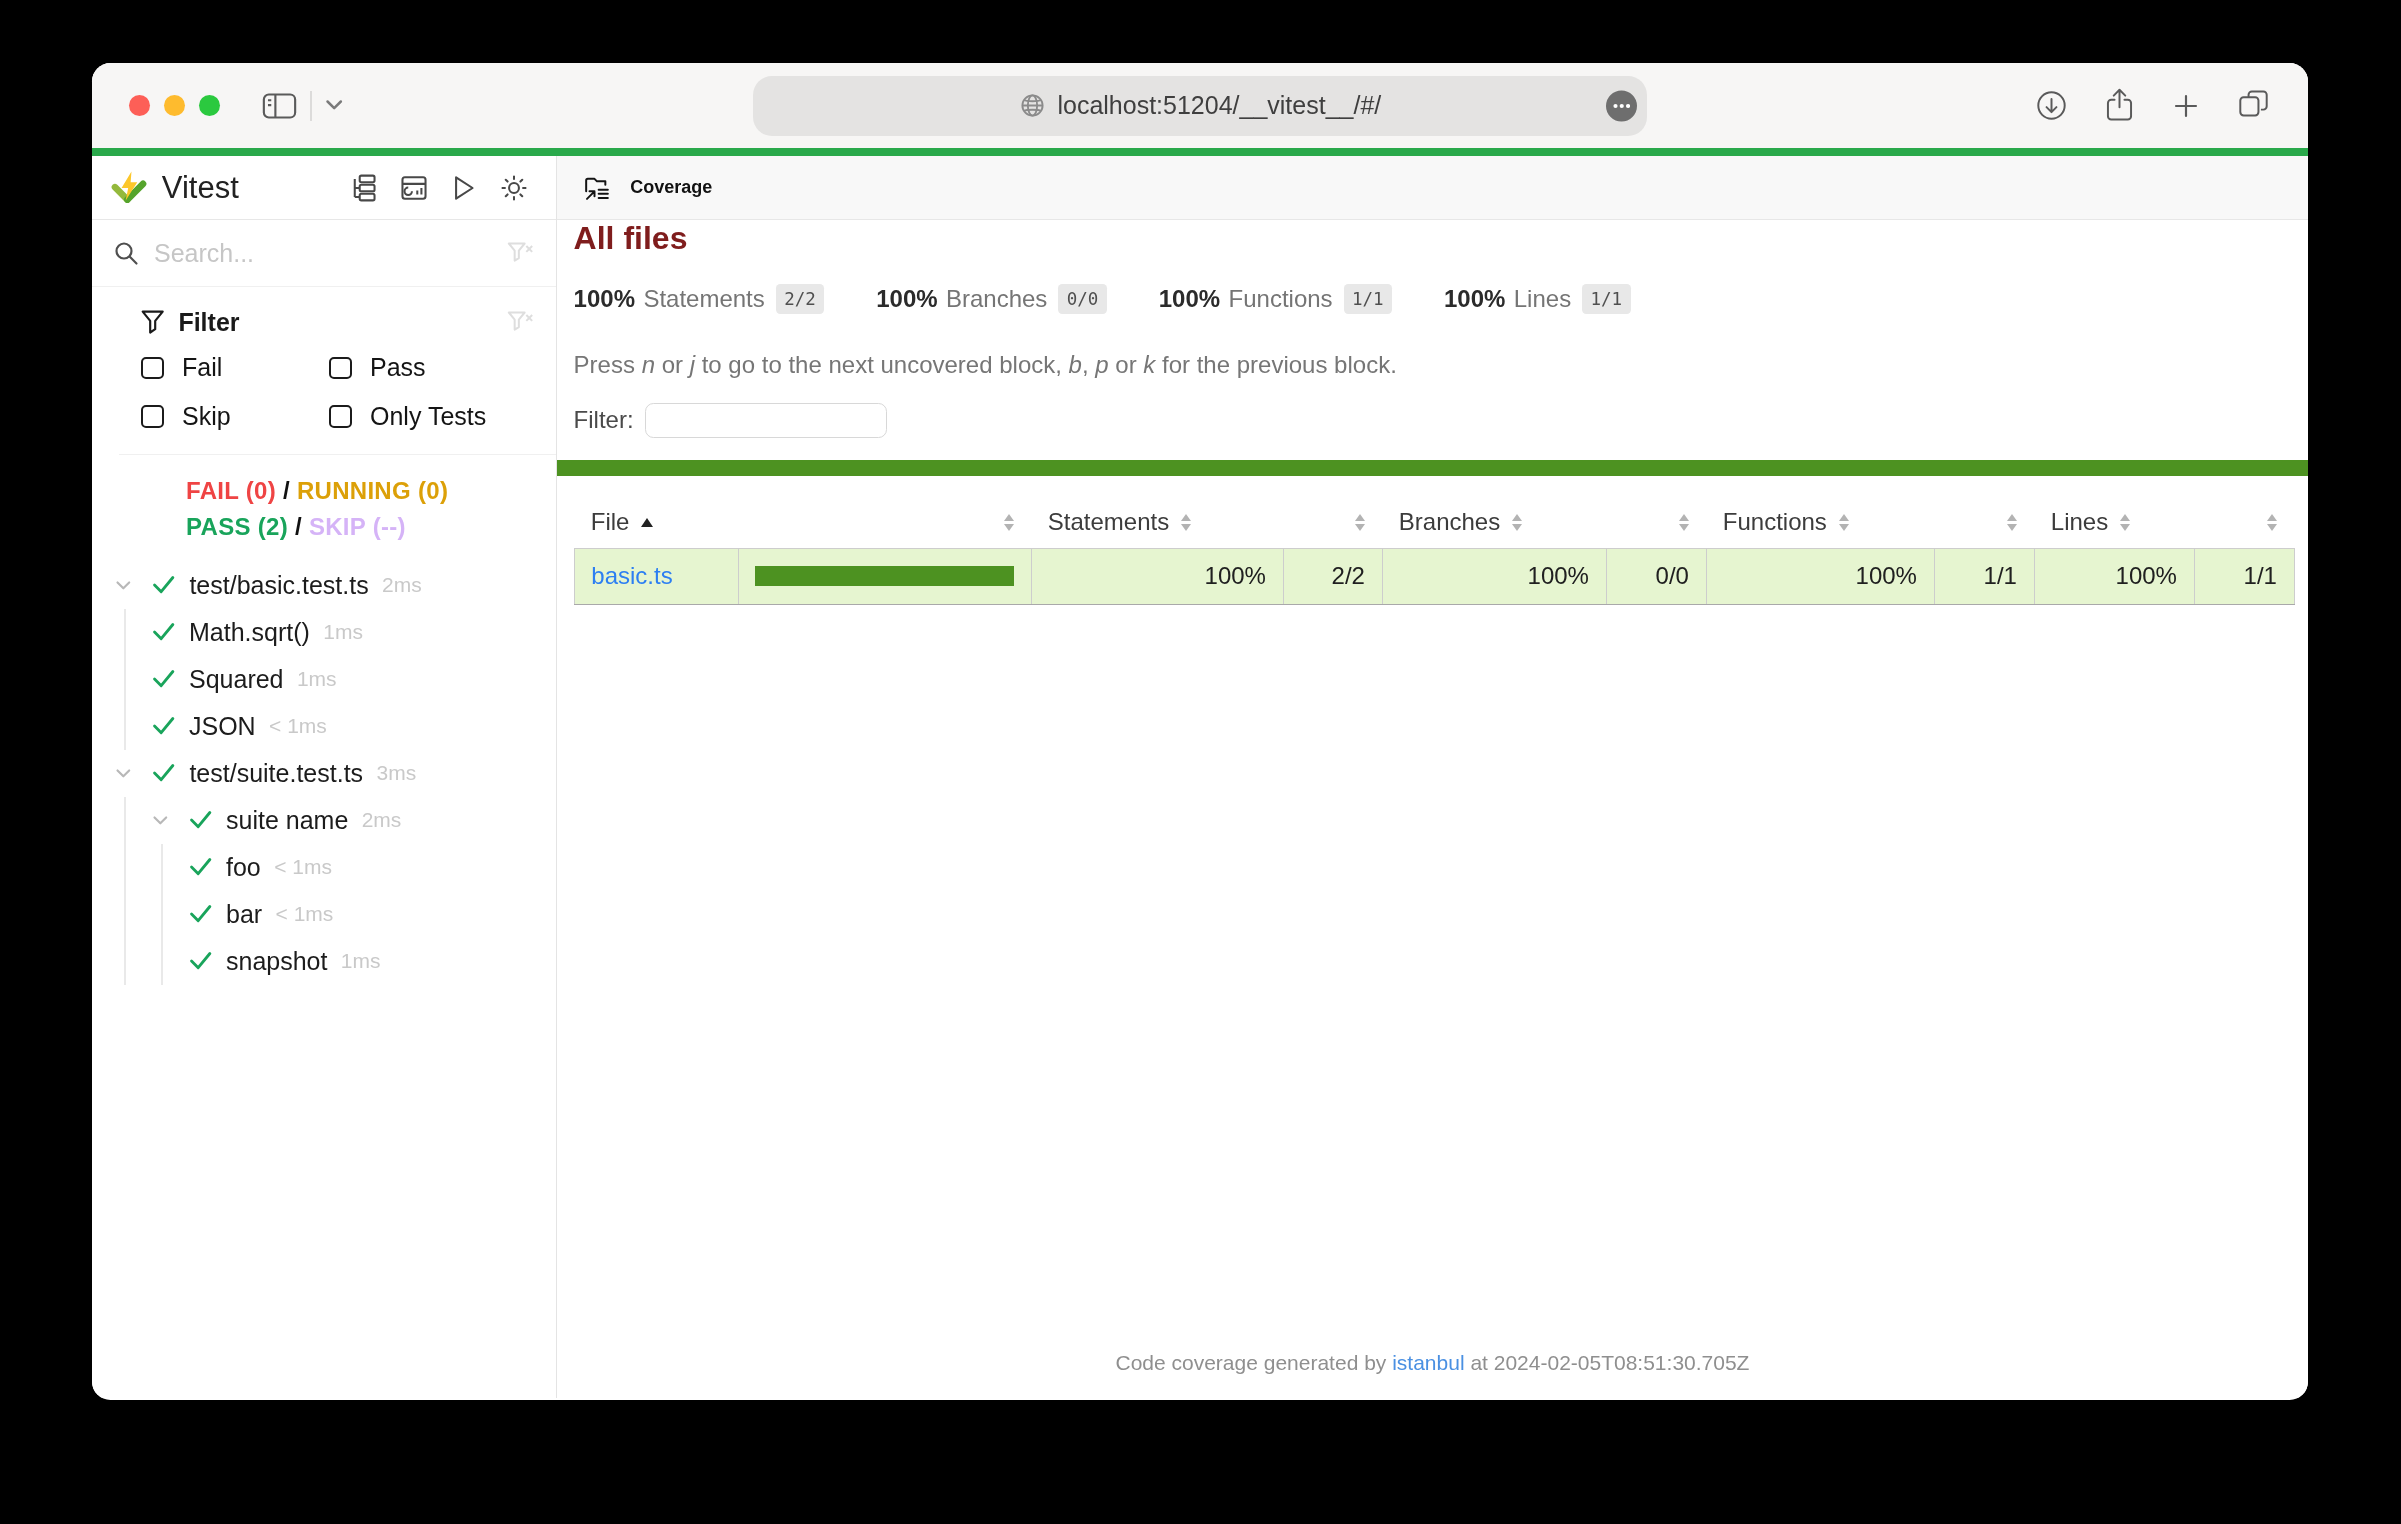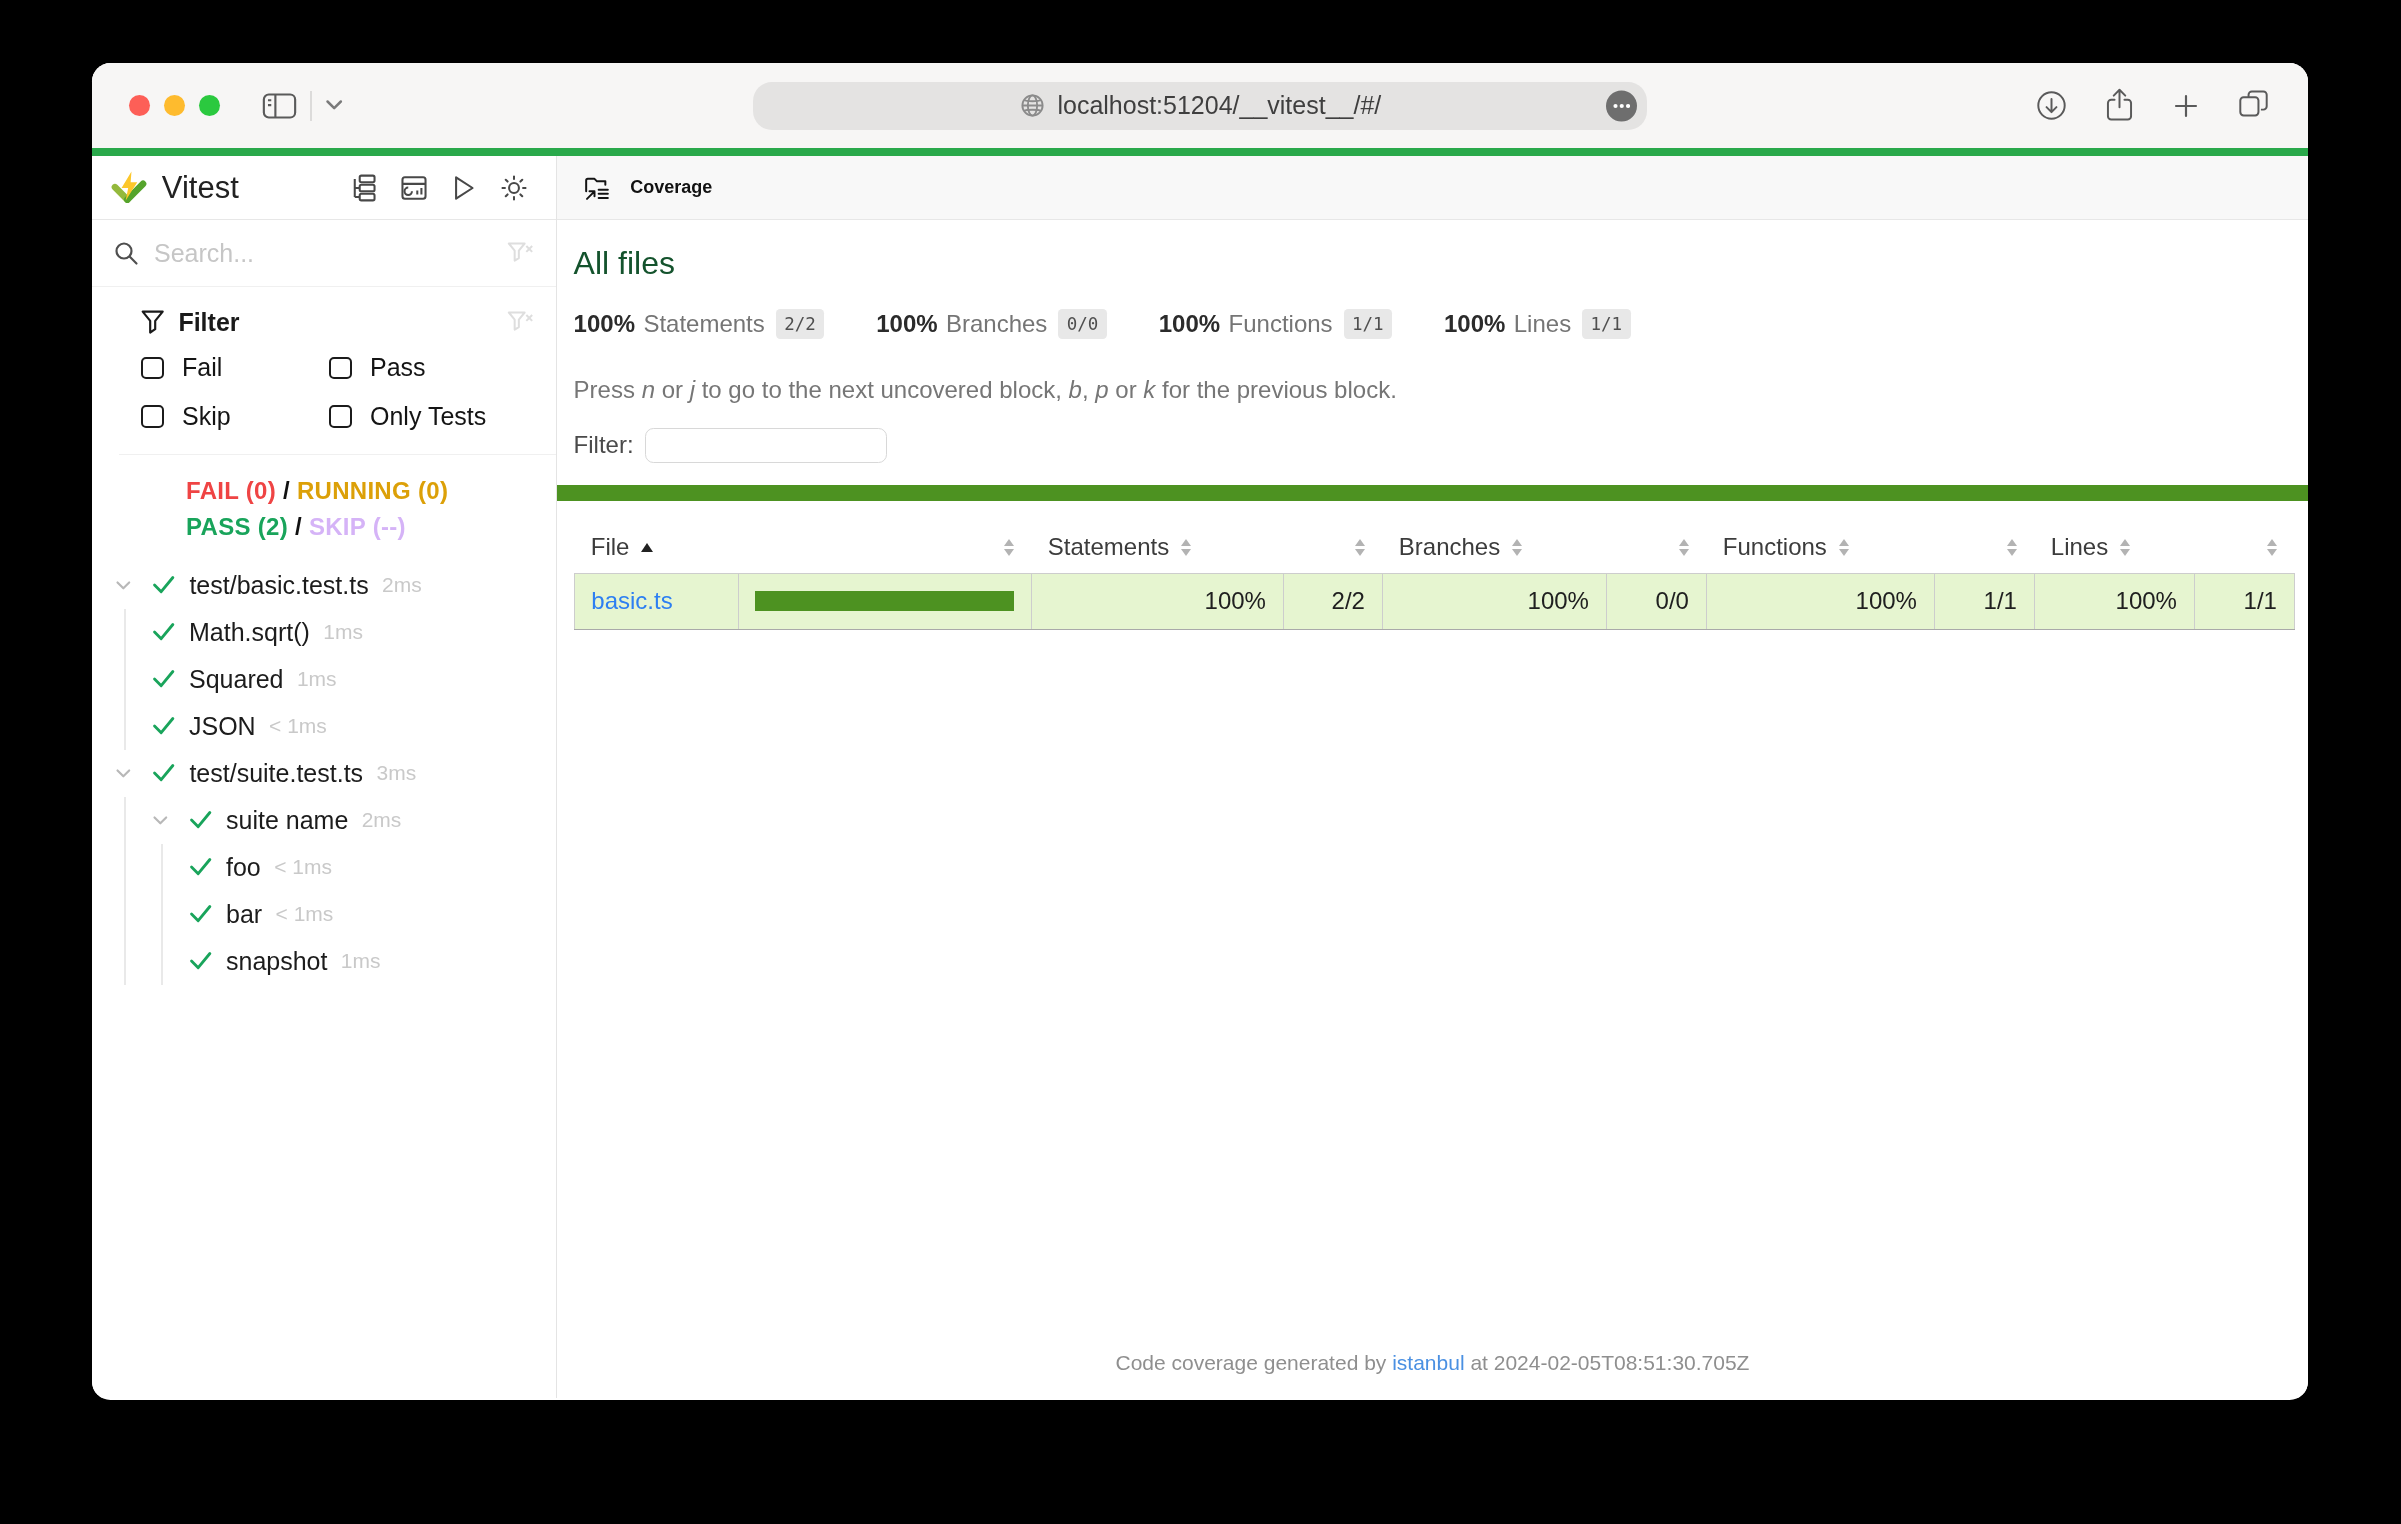--- a/index.html
+++ b/index.html
@@ -15,21 +15,21 @@
 
   
   .toolbar{ position:relative; height:85px; background:#f7f6f5; display:flex; align-items:center; padding:0 37px; }
   .traffic{ display:flex; gap:14px; }
   .light{ width:21px; height:21px; border-radius:50%; }
   .light.red{ background:#fd5f57; } .light.yellow{ background:#febb2e; } .light.green{ background:#2bc93f; }
   .tb-icon{ background:none; border:none; display:flex; align-items:center; justify-content:center; cursor:default; }
   .sidebar-toggle{ margin-left:42px; }
   .tb-sep{ width:1.7px; height:30px; background:#dcdbda; margin:0 13.4px; }
   .urlbar{ position:absolute; left:50%; top:50%; transform:translate(-50%,-50%);
-    width:894px; height:48px; background:#e4e3e2; border-radius:19px;
+    width:894px; height:60px; background:#e4e3e2; border-radius:19px;
     display:flex; align-items:center; justify-content:center; gap:11.7px; }
   .url{ font-size:25px; color:#3f3f3f; }
   .ellipsis{ position:absolute; right:10px; top:50%; transform:translateY(-50%);
     width:31px; height:31px; border-radius:50%; background:#6e6e6e; border:none;
     display:flex; align-items:center; justify-content:center; }
   .tb-right{ margin-left:auto; display:flex; gap:35px; align-items:center; }
 
   .progress{ height:8.4px; background:var(--vitest-green); }
 
   
@@ -75,21 +75,21 @@
   .t-time{ margin-left:13.4px; font-size:21px; color:#c9c9c9; white-space:nowrap; }
 
   
   .m-header{ height:64px; background:#f8f8f8; border-bottom:1.7px solid #e7e7e7;
     display:flex; align-items:center; padding:0 25px; }
   .m-title{ margin-left:18.4px; font-size:18px; font-weight:700; color:#111; }
 
   
   .m-body{ flex:1; display:flex; flex-direction:column; overflow:hidden; }
   .cov-pad{ padding-left:16.7px; padding-right:13.4px; }
-  .cov-h1{ margin-top:25px; font-size:32px; font-weight:400; color:#14532d; }
+  .cov-h1{ font-size:32px; font-weight:700; color:#7f1d1d; }
   .summary{ display:flex; gap:52px; margin-top:27px; align-items:center; }
   .sum-item{ display:flex; align-items:center; }
   .sum-pct{ font-size:24px; font-weight:700; color:#2b2b2b; }
   .sum-label{ font-size:24px; color:#757575; margin:0 11px 0 8.4px; }
   .fraction{ font-family:"DejaVu Sans Mono","Liberation Mono",monospace; font-size:17.5px; color:#4f4f4f;
     background:#e8e8e8; padding:5px 8.4px; border-radius:4.2px; }
   .hint{ margin-top:37px; font-size:24px; color:#767676; }
   .hint i{ font-style:italic; }
   .filter-row{ margin-top:23.4px; display:flex; align-items:center; }
   .filter-row .fl{ font-size:24px; color:#4a4a4a; }

